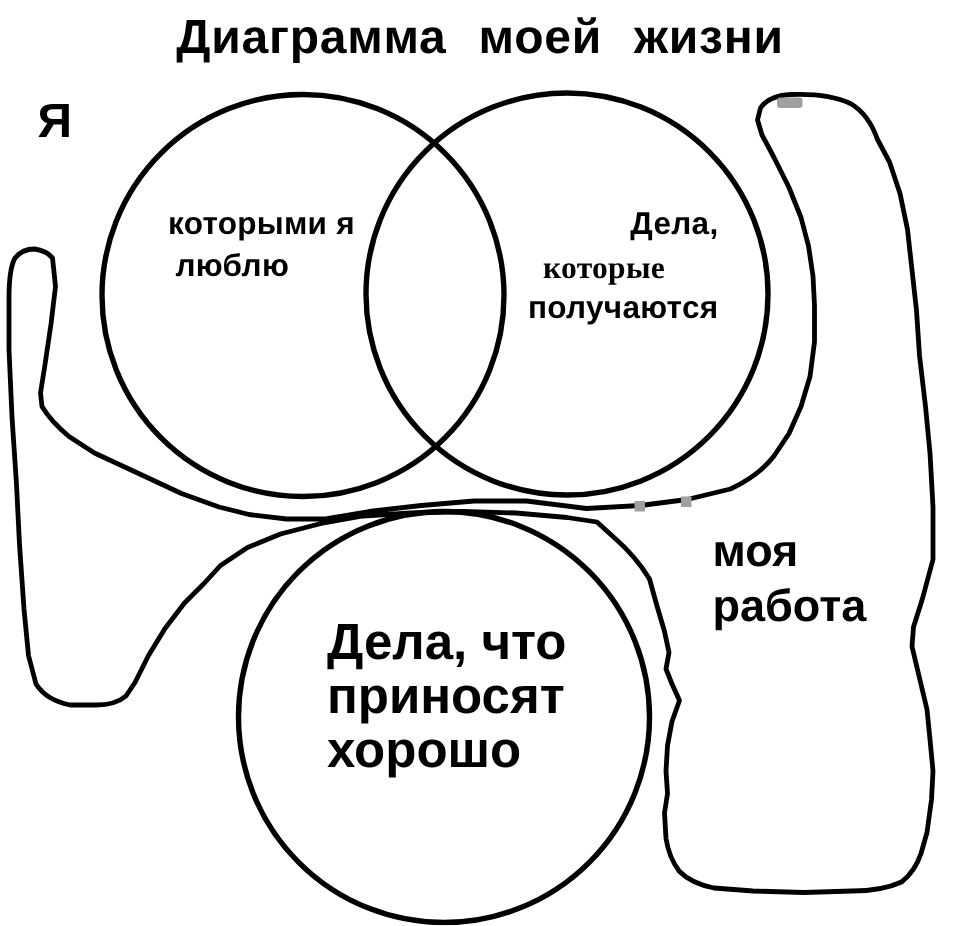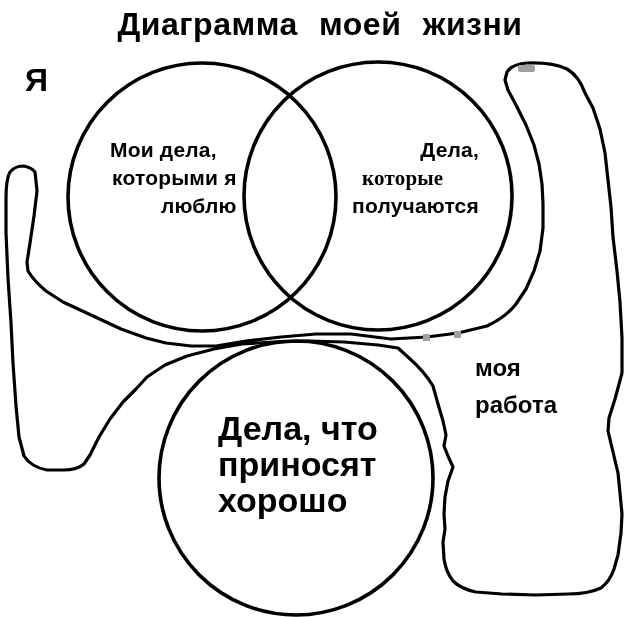--- a/index.html
+++ b/index.html
@@ -30,25 +30,25 @@
     letter-spacing:0.2px;
   }
   .vtext-left{left:110px;top:136px;}
   .vtext-right{left:352px;top:136px;}
   .btext{
     position:absolute;left:218px;top:410px;
     font-size:34px;line-height:36px;
   }
   .wtext{
     position:absolute;left:475px;top:349px;
-    font-size:24px;line-height:37px;
+    font-size:30px;line-height:37px;
   }
   .ind2{margin-left:2px;}
   .ind5{margin-left:5px;text-align:right;}
-  .ind7{margin-left:7px;text-align:right;}
+  .ind7{margin-left:7px;}
   .ind10{margin-left:10px;font-family:Liberation Serif, serif;}
 </style>
 </head>
 <body>
 
 <div class="canvas">
 
   <svg class="art" width="640" height="617" viewBox="0 0 640 617">
 
     <circle cx="202" cy="197" r="134" fill="none" stroke-width="3.6" stroke="#000000"></circle>
@@ -86,21 +86,20 @@
     <rect x="518" y="65" width="17" height="7" rx="2" fill="#a0a0a0"></rect>
     <rect x="423" y="334" width="7" height="7" fill="#a0a0a0"></rect>
     <rect x="454" y="331" width="7" height="7" fill="#a0a0a0"></rect>
   </svg>
 
   <div class="title">Диаграмма моей жизни</div>
 
   <div class="label-me">Я</div>
 
   <div class="vtext vtext-left">
-    <div>Мои дела,</div>
     <div class="ind2">которыми я</div>
     <div class="ind7">люблю</div>
   </div>
 
   <div class="vtext vtext-right">
     <div class="ind5">Дела,</div>
     <div class="ind10">которые</div>
     <div>получаются</div>
   </div>
 

